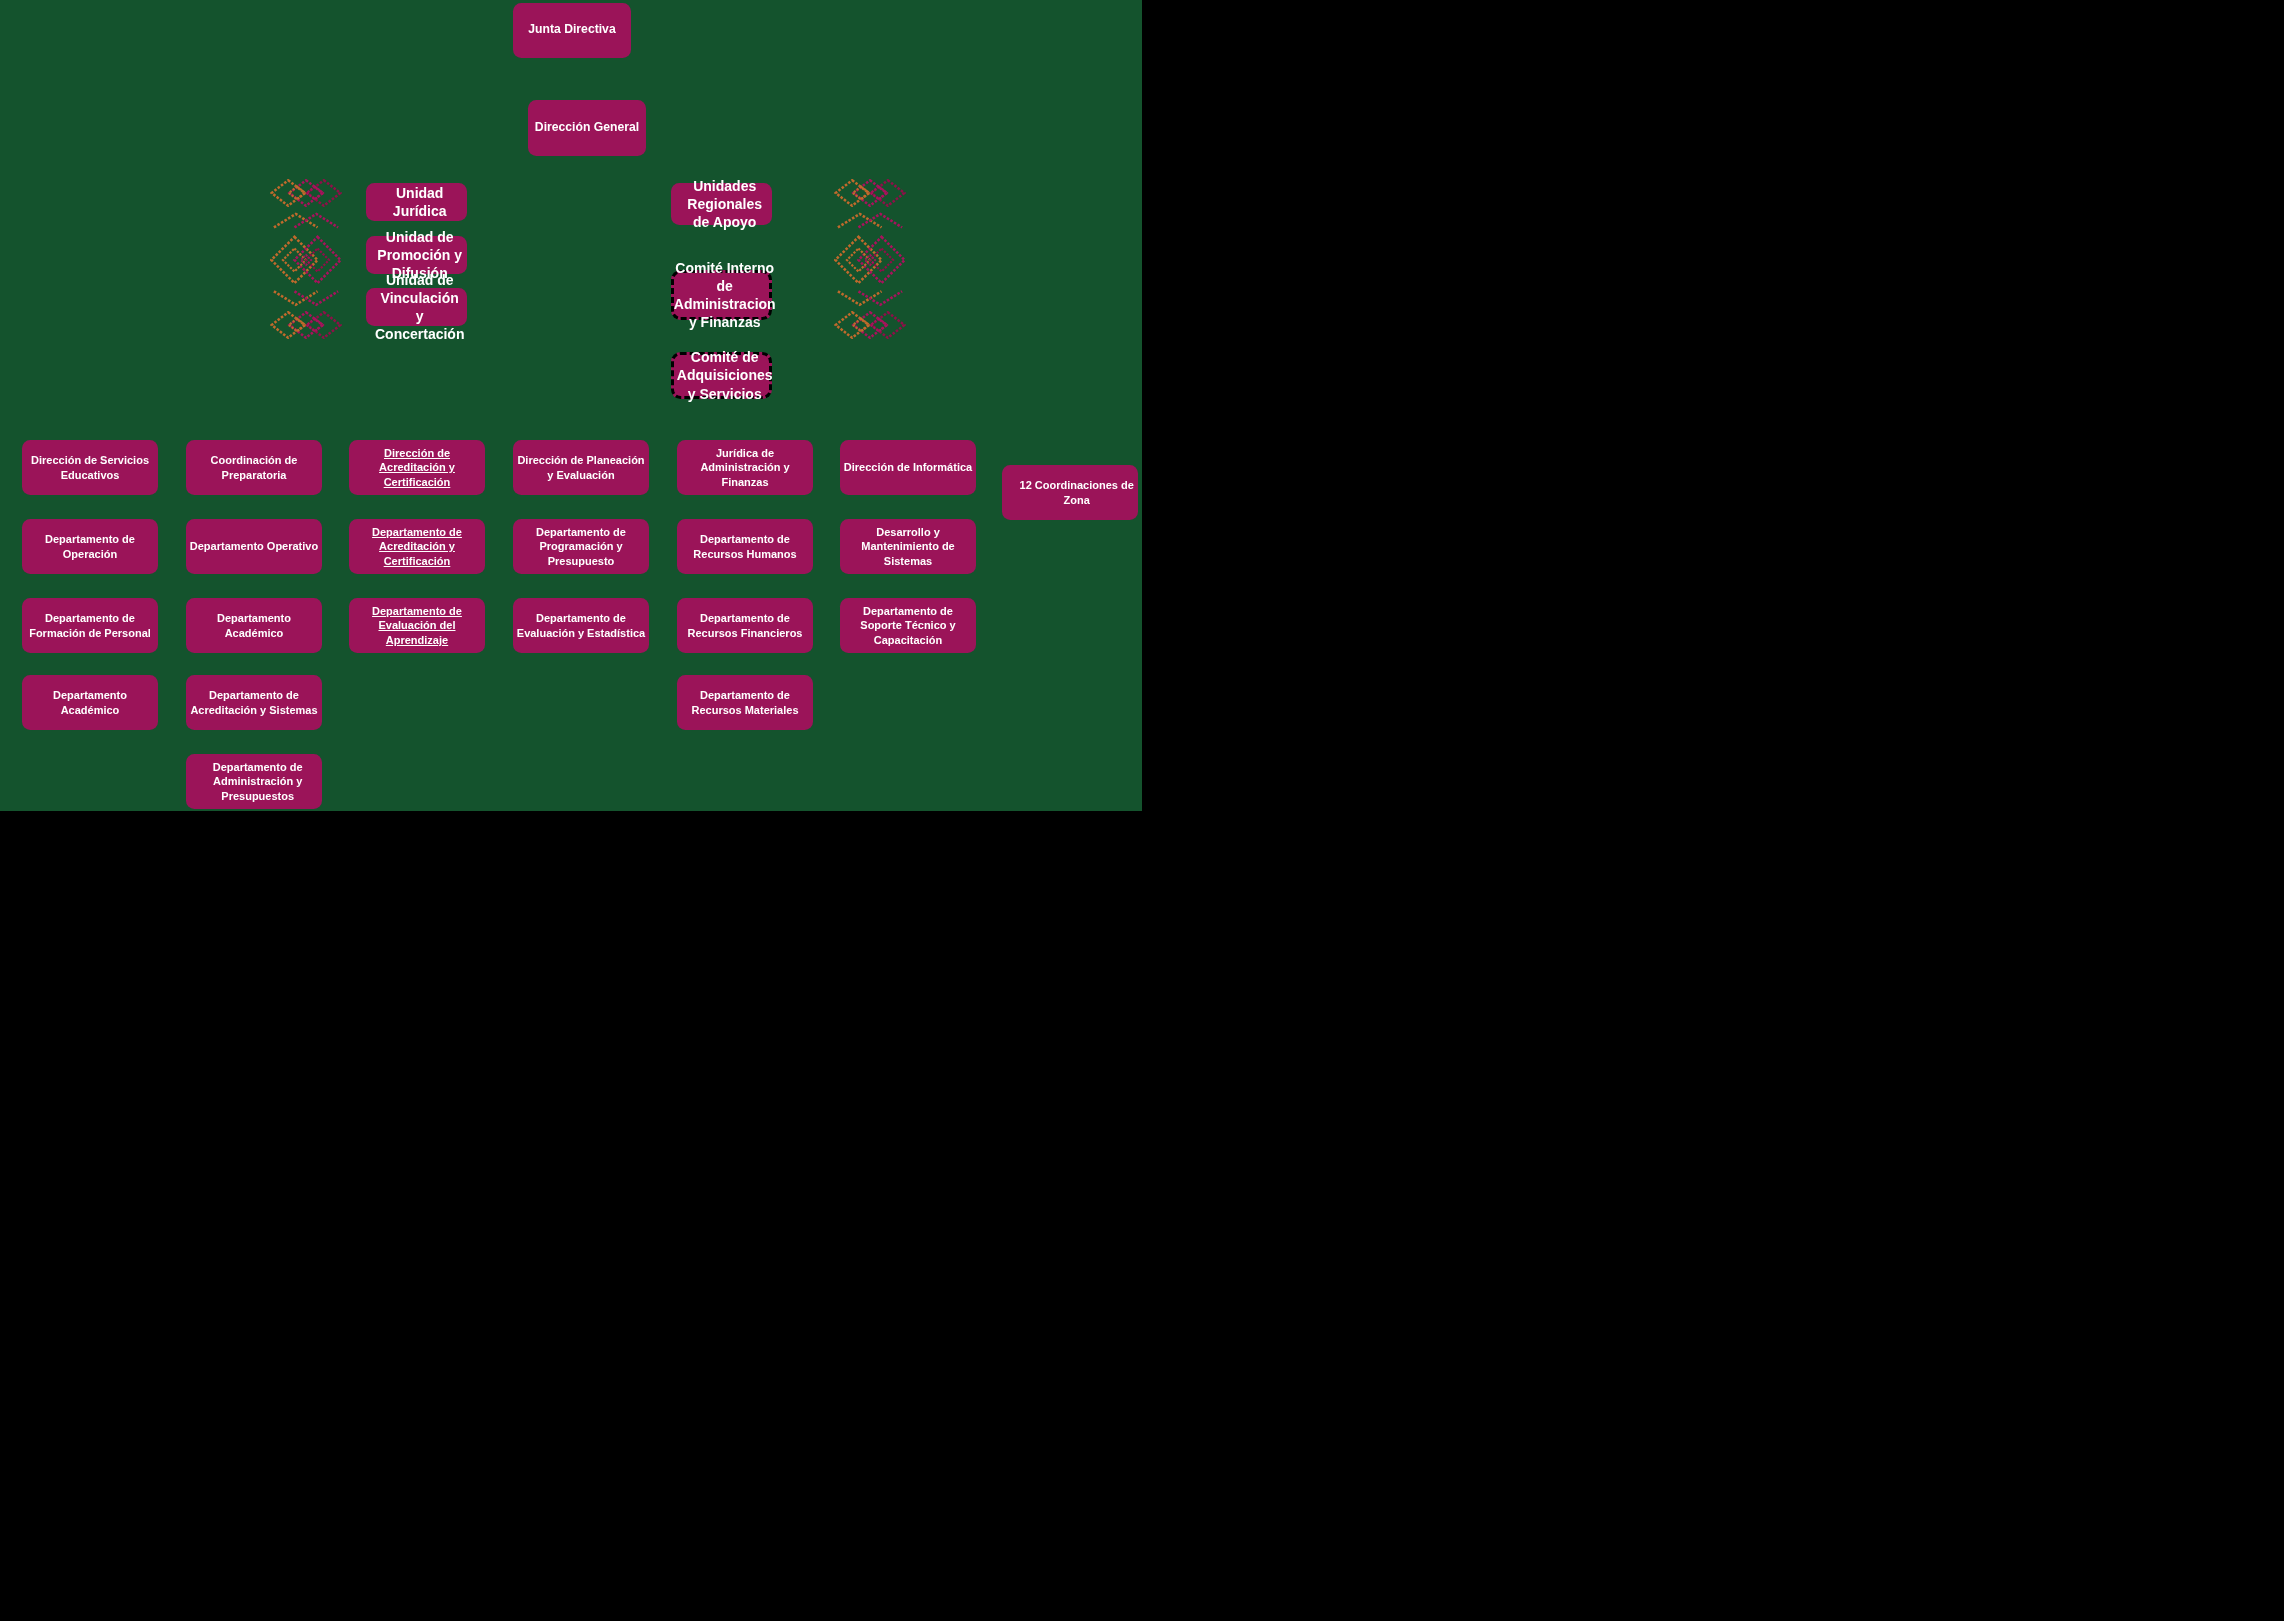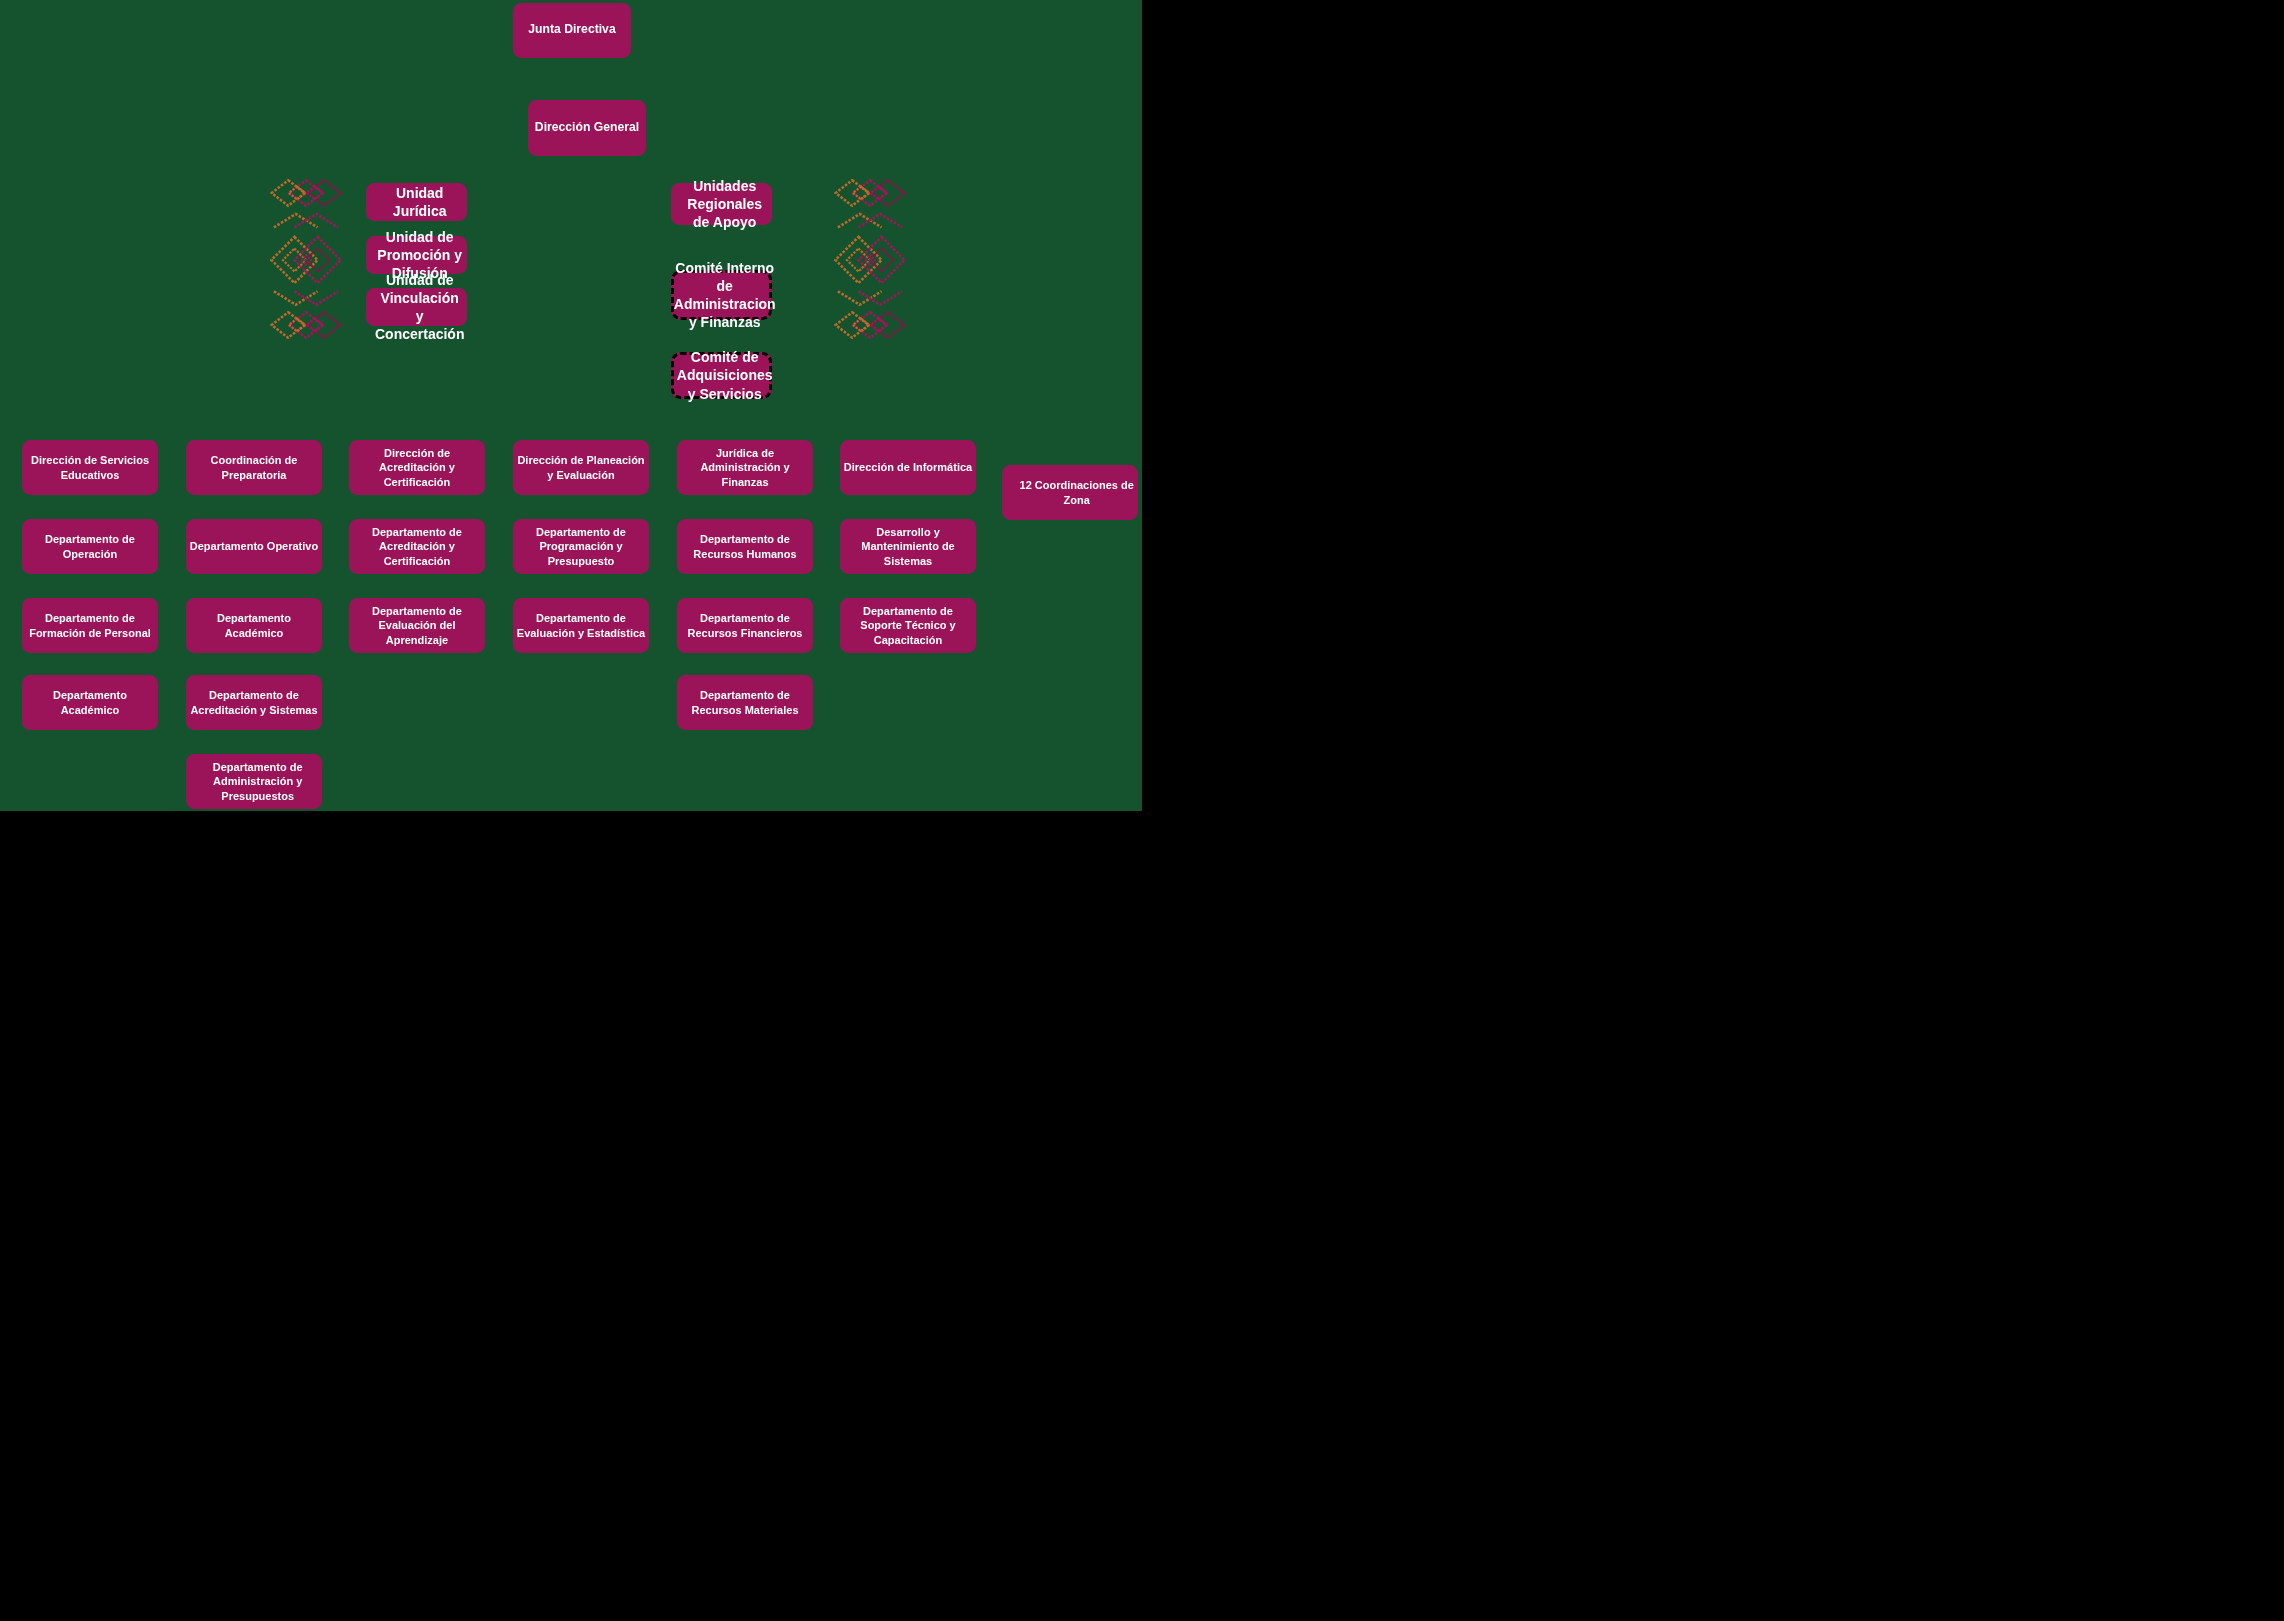--- a/index.html
+++ b/index.html
@@ -30,21 +30,21 @@
   .p-junta  {left:513px;top:2.6px;width:118px;height:55px;}
   .p-dirgen {left:513px;top:100px;width:118px;height:56px;margin-left:15px;}
   
   .p-u0{left:366px;top:183px;width:101px;height:38px;}
   .p-u1{left:366px;top:236px;width:101px;height:38px;}
   .p-u2{left:366px;top:288px;width:101px;height:38px;}
   .p-r0{left:671px;top:183px;width:101px;height:42px;}
   .p-r1{left:671px;top:270px;width:101px;height:50px;}
   .p-r2{left:671px;top:352px;width:101px;height:47px;}
   
-  .c0{left:22px;}  .c1{left:186px;} .c2{left:349px;} .c3{left:513px;}
+  .c0{left:22px;}  .c1{left:186px;} .c2{left:349px;text-decoration:underline;} .c3{left:513px;}
   .c4{left:677px;}.c5{left:840px;}.c6{left:1002px;}
   .grid{width:136px;height:55px;}
   .r-title{top:440px;}
   .r-title-zona{top:465px;padding-left:16px;}
   .r-ch0{top:519px;}
   .r-ch1{top:598px;}
   .r-ch2{top:675px;}
   .r-ch3{top:754px;padding-left:10px;}
   
   .ornaments{

